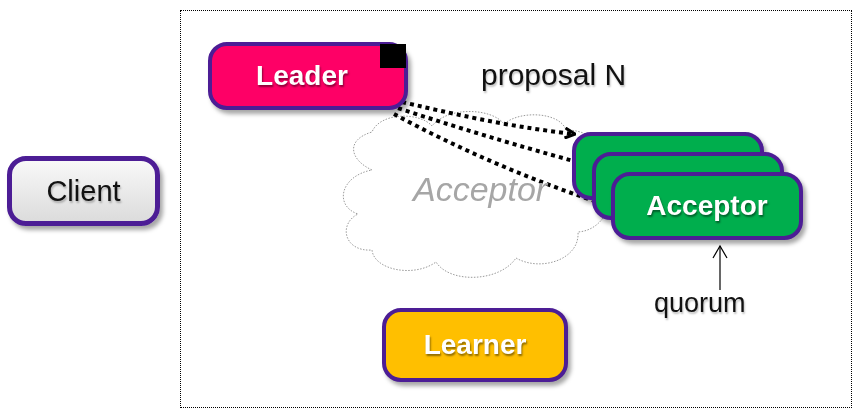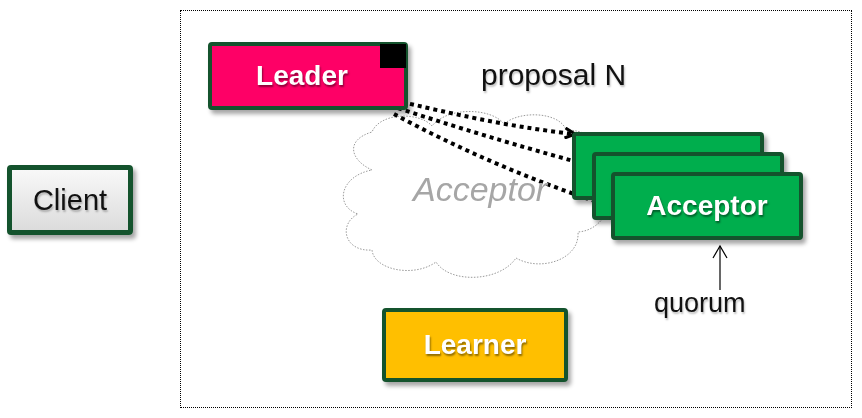--- a/index.html
+++ b/index.html
@@ -1,24 +1,24 @@
 <!DOCTYPE html>
 <html><head>
   <meta charset="utf-8">
   <style>
     html, body { margin: 0; padding: 0; background: #ffffff; }
     body { width: 862px; height: 418px; position: relative; overflow: hidden;
            font-family: "Liberation Sans", sans-serif; }
     .frame { position: absolute; left: 180px; top: 10px; width: 672px; height: 398px;
              border: 1px dotted #000; box-sizing: border-box; }
-    .box { position: absolute; box-sizing: border-box; border: 4px solid #14532d; border-radius: 4px;
+    .box { position: absolute; box-sizing: border-box; border: 4px solid #4c1d95; border-radius: 19px;
            display: flex; align-items: center; justify-content: center;
            box-shadow: 3px 4px 4px rgba(0,0,0,0.35); }
     .box .lbl { font-weight: bold; color: #fff; text-shadow: 1px 2px 2px rgba(0,0,0,0.45); }
-    .client { left: 7px; top: 165px; width: 126px; height: 70px; border-width: 5px;
+    .client { left: 7px; top: 156px; width: 153px; height: 70px; border-width: 5px;
               background: linear-gradient(#f8f8f8, #dcdcdc); }
     .client .lbl { color: #111; font-weight: normal; font-size: 29px; text-shadow: 1px 2px 2px rgba(0,0,0,0.25); }
     .leader { left: 208px; top: 42px; width: 200px; height: 68px; background: #fe0066; }
     .leader .lbl { font-size: 28px; margin-right: 12px; }
     .leader-corner { position: absolute; right: -2px; top: -2px; width: 26px; height: 24px; background: #000; }
     .acc { background: #00ae4d; width: 192px; height: 68px; }
     .acc1 { left: 572px; top: 132px; }
     .acc2 { left: 592px; top: 152px; }
     .acc3 { left: 611px; top: 172px; }
     .acc .lbl { font-size: 28px; }

